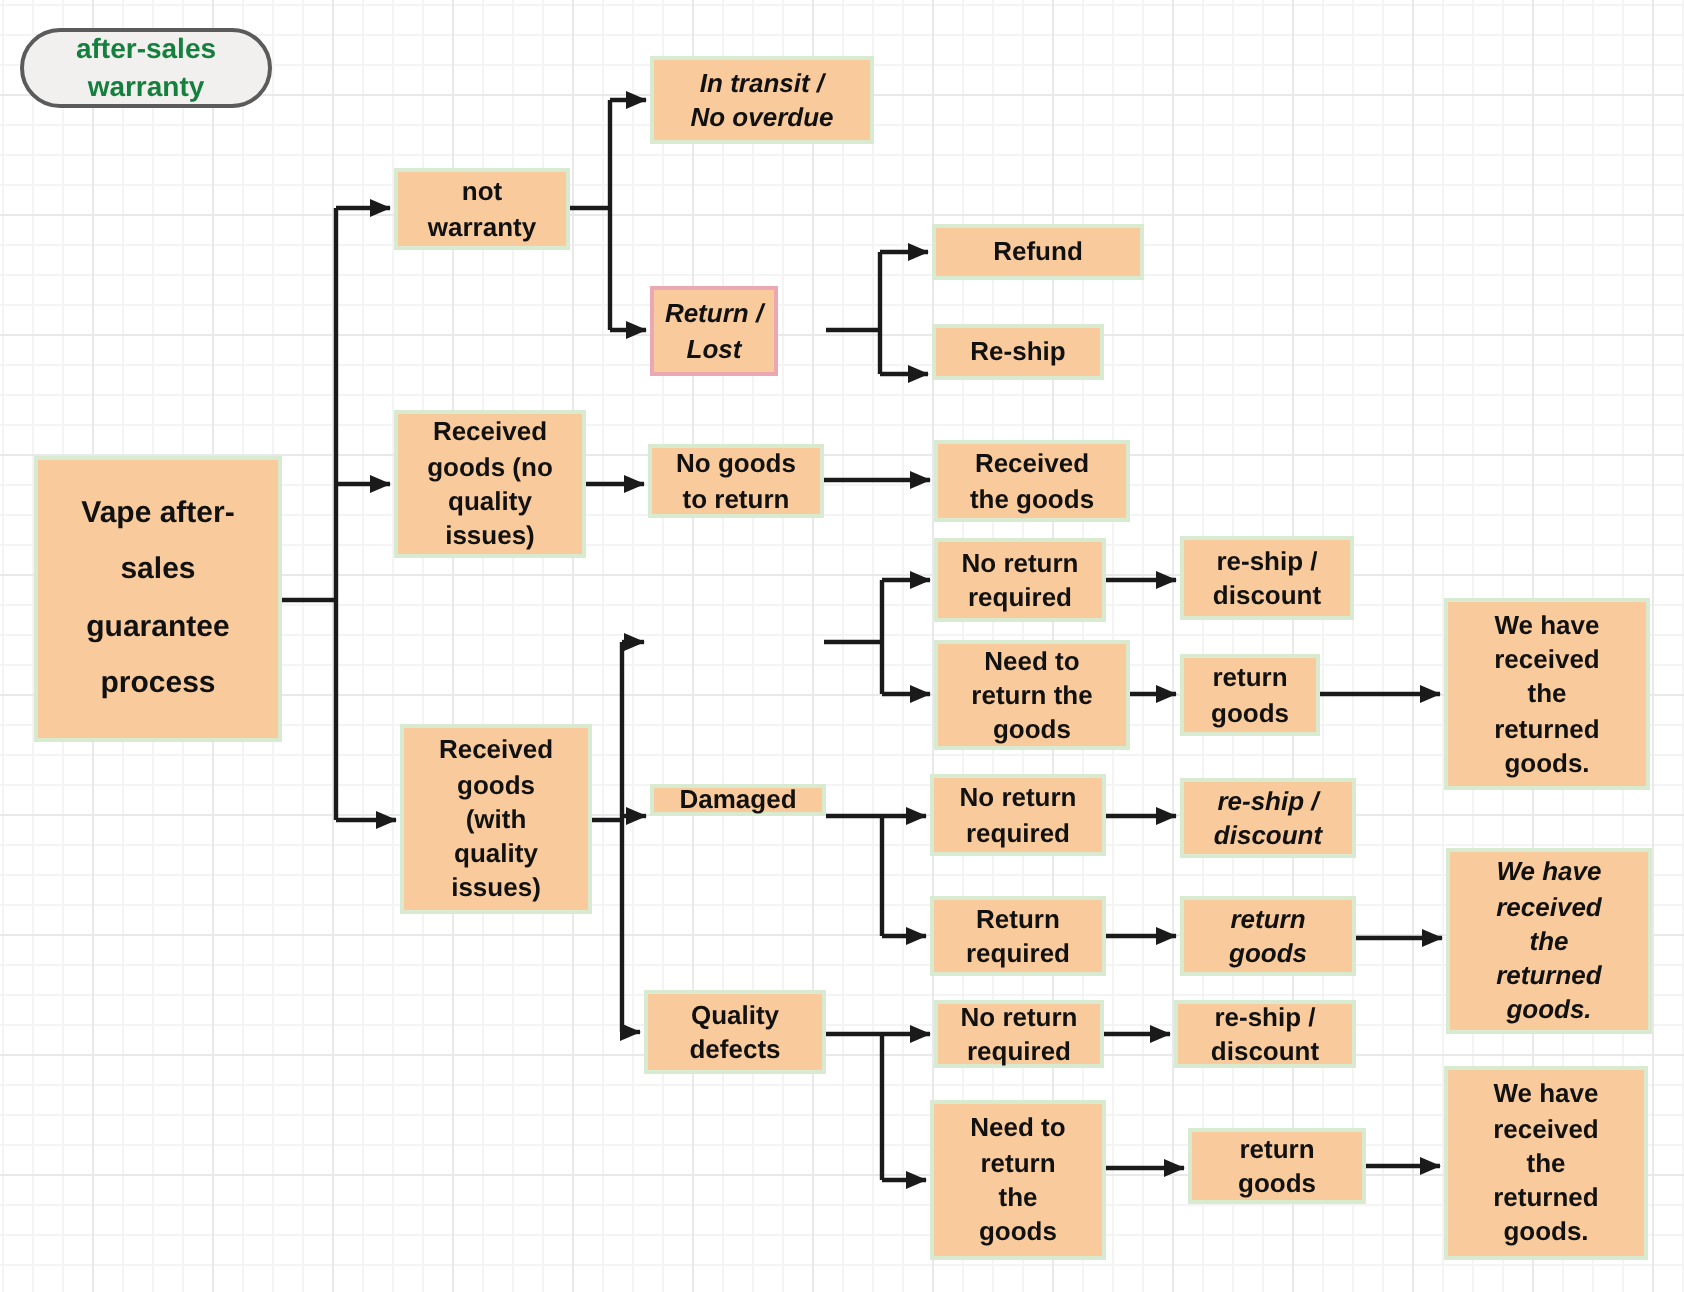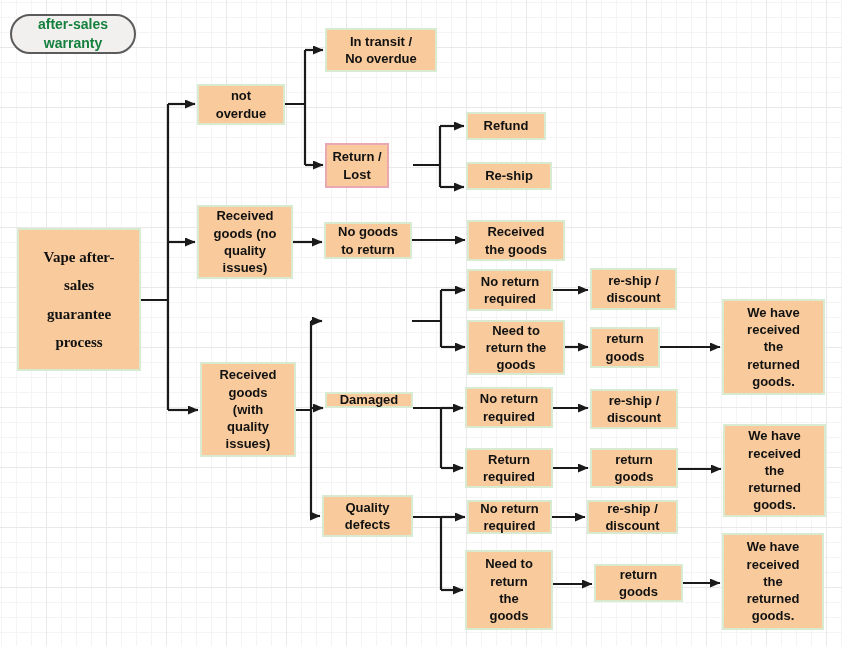--- a/index.html
+++ b/index.html
@@ -16,23 +16,23 @@
     font-family:"Liberation Sans",sans-serif;
   }
   .edges{position:absolute;left:0;top:0;z-index:1;}
   .node{
     position:absolute;z-index:2;box-sizing:border-box;
     background:#F9CB9C;border:2px solid #D8EACF;
     display:flex;align-items:center;justify-content:center;text-align:center;
     font-size:13px;font-weight:700;color:#111;line-height:1.33;
     white-space:pre-line;
   }
-  .node--italic{}
+  .node--italic{font-style:italic;}
   .node--pink{border-color:#E9A8B2;}
-  .node--root{font-size:15px;line-height:1.9;font-family:Liberation Serif, serif;}
+  .node--root{font-size:15px;line-height:1.9;}
   .node--stadium{
     background:#F2F0EF;border:2px solid #5B5B5B;border-radius:21px;
     font-size:14px;color:#15803d;line-height:1.35;
   }
 </style>
 </head>
 <body>
 
 <div class="canvas">
 
@@ -84,29 +84,29 @@
 
   <div class="node node--stadium" style="left:10px;top:14px;width:126px;height:40px">after-sales
 warranty</div>
 
   <div class="node node--root" style="left:17px;top:228px;width:124px;height:143px">Vape after-
 sales
 guarantee
 process</div>
 
   <div class="node" style="left:197px;top:84px;width:88px;height:41px">not
-overdue</div>
+warranty</div>
 
   <div class="node node--italic" style="left:325px;top:28px;width:112px;height:44px">In transit /
 No overdue</div>
 
   <div class="node node--italic node--pink" style="left:325px;top:143px;width:64px;height:45px">Return /
 Lost</div>
 
-  <div class="node" style="left:466px;top:112px;width:80px;height:28px">Refund</div>
+  <div class="node" style="left:466px;top:112px;width:106px;height:28px">Refund</div>
 
   <div class="node" style="left:466px;top:162px;width:86px;height:28px">Re-ship</div>
 
   <div class="node" style="left:197px;top:205px;width:96px;height:74px">Received
 goods (no
 quality
 issues)</div>
 
   <div class="node" style="left:324px;top:222px;width:88px;height:37px">No goods
 to return</div>

